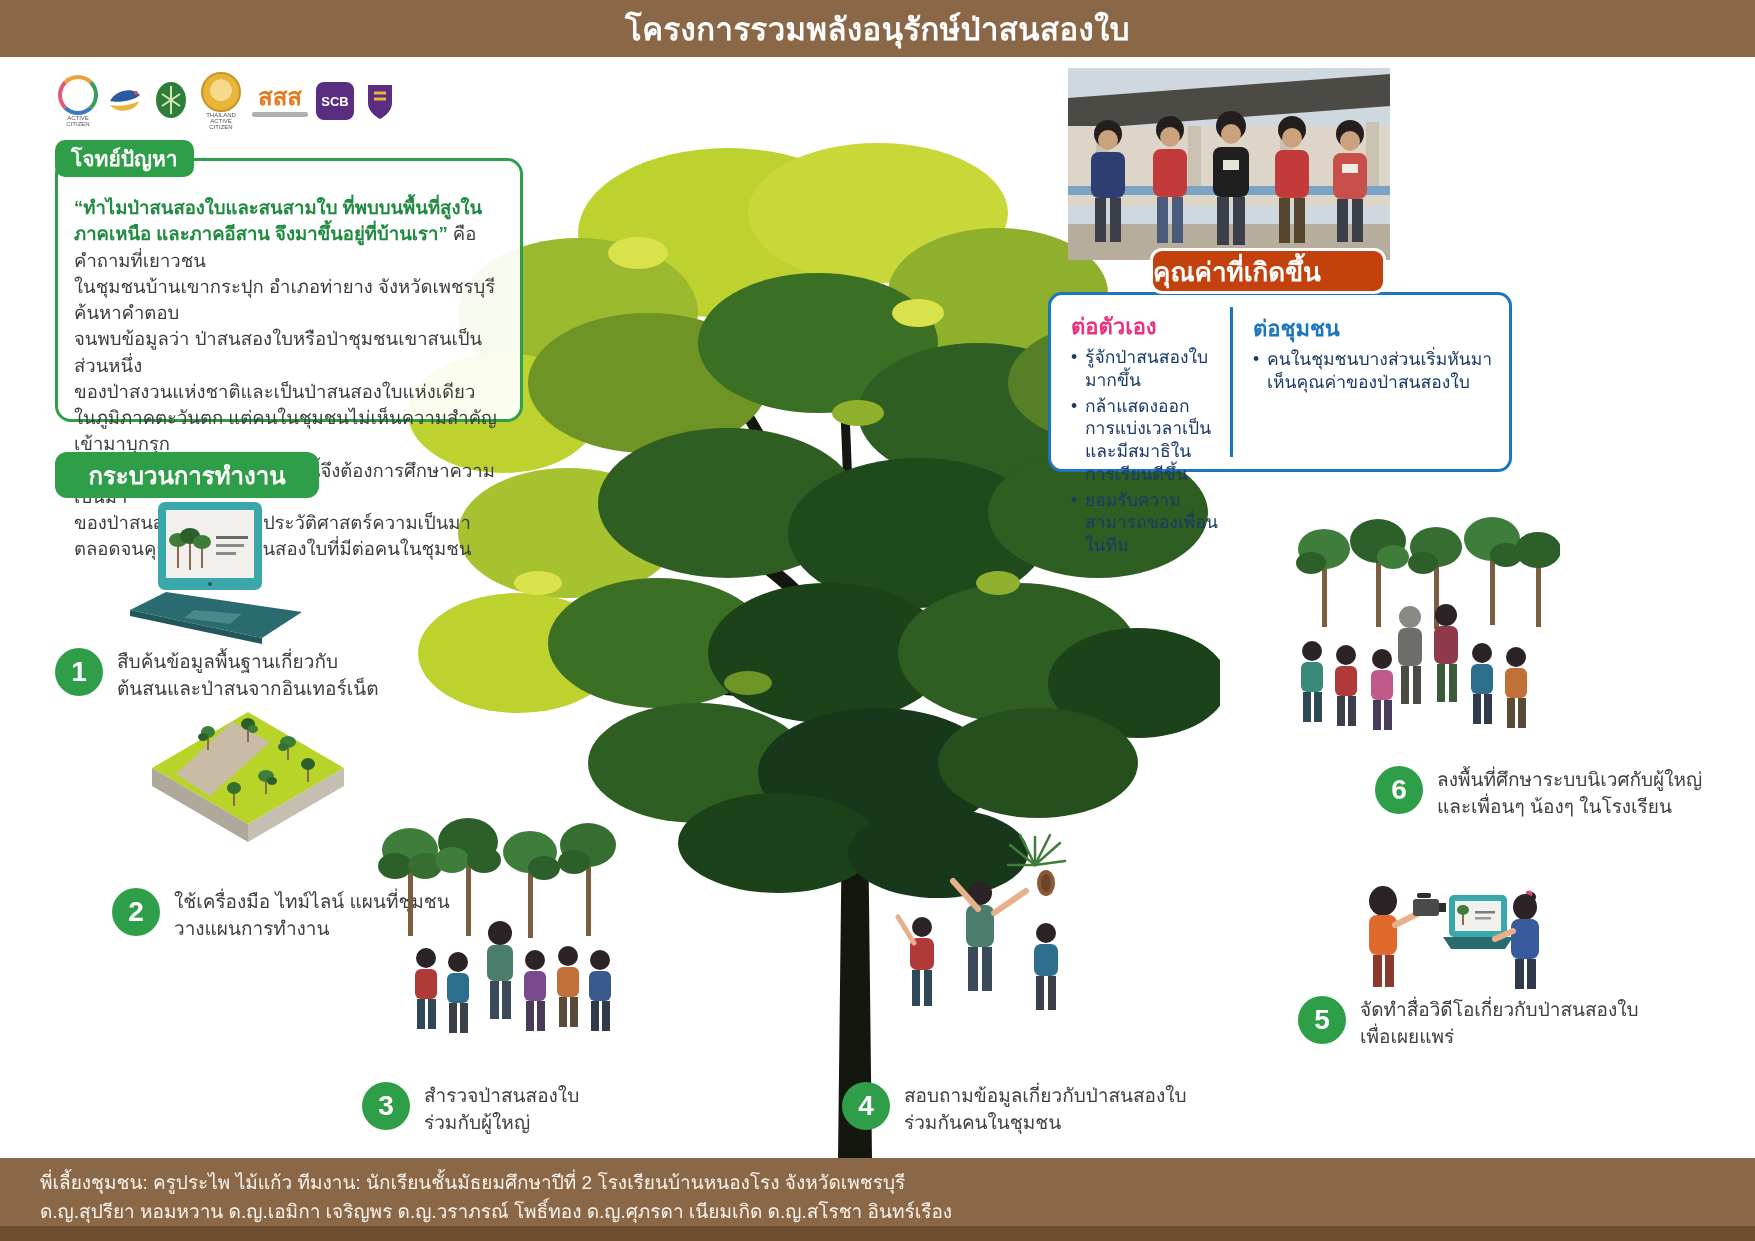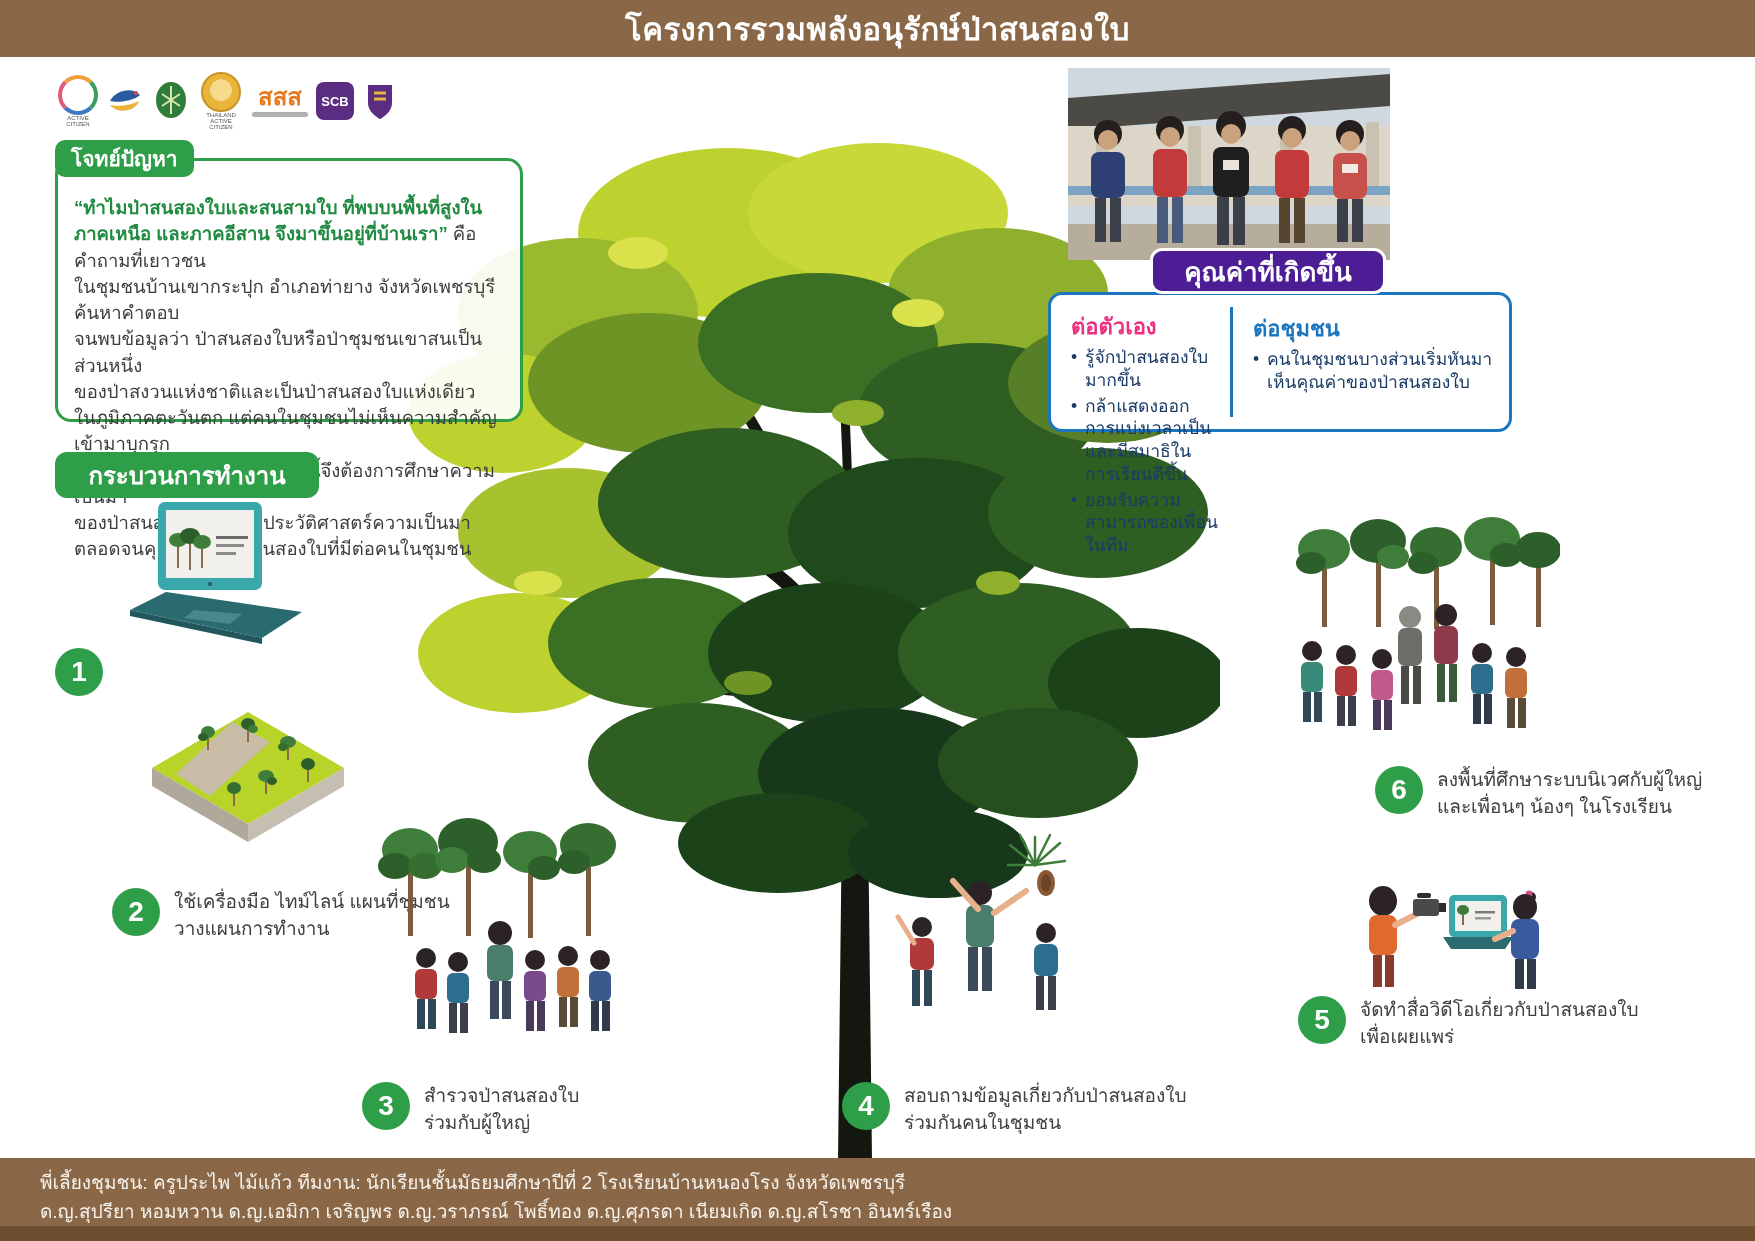--- a/index.html
+++ b/index.html
@@ -28,24 +28,24 @@
   
   #problem-box { left:55px; top:158px; width:468px; height:264px; border:3px solid #2f9e49;
     border-radius:16px; background:rgba(255,255,255,.92); padding:34px 14px 10px 16px; }
   #problem-tag { left:55px; top:140px; min-width:130px; height:37px; background:#2f9e49;
     border-radius:10px; display:flex; align-items:center; justify-content:center; padding:0 16px; }
   #problem-tag span { color:#fff; font-weight:bold; font-size:21px; }
   #problem-text { font-size:18.5px; line-height:1.42; color:#3d3d3d; }
   #problem-text .quote { color:#1f8a40; font-weight:bold; }
 
   
-  #values-box { left:1048px; top:292px; width:464px; height:140px; border:3px solid #1b76c0;
+  #values-box { left:1048px; top:292px; width:464px; height:180px; border:3px solid #1b76c0;
     border-radius:14px; background:#ffffff; display:flex; }
-  #values-tab { left:1150px; top:248px; width:236px; height:46px; background:#4c1d95;
-    border:3px solid #ffffff; border-radius:12px; display:flex; align-items:center; justify-content:center; }
+  #values-tab { left:1150px; top:248px; width:236px; height:46px; background:#c2410c;
+    border:3px solid #ffffff; border-radius:12px; display:flex; align-items:center; }
   #values-tab span { color:#fff; font-weight:bold; font-size:26px; }
   .vcol { padding:14px 10px 8px 20px; }
   .vcol.left { width:182px; border-right:3px solid #1b76c0; margin:12px 0; padding-top:2px; }
   .vcol.right { flex:1; padding-top:16px; }
   .vtitle-self { color:#ec2f7f; font-weight:bold; font-size:22px; margin-bottom:2px; }
   .vtitle-comm { color:#1b76c0; font-weight:bold; font-size:22px; margin-bottom:2px; }
   .vlist { list-style:none; }
   .vlist li { position:relative; padding-left:14px; font-size:17.5px; line-height:1.3;
     color:#1a3b66; margin-bottom:3px; }
   .vlist li::before { content:"•"; position:absolute; left:0; top:0; color:#1a3b66; }
@@ -263,20 +263,22 @@
     <rect x="106" y="38" width="32" height="3" fill="#6a6a6a"></rect>
     <rect x="106" y="46" width="28" height="3" fill="#8a8a8a"></rect>
     <rect x="106" y="54" width="20" height="3" fill="#8a8a8a"></rect>
     <circle cx="100" cy="86" r="2" fill="#1f5a5e"></circle>
     <polygon points="20,112 56,94 192,114 152,140" fill="#2a6b70"></polygon>
     <polygon points="84,112 132,116 120,126 74,120" fill="#49888d"></polygon>
     <polygon points="20,112 152,140 152,146 20,118" fill="#22575c"></polygon>
   </svg>
   <div class="abs step-row" style="left:55px; top:648px; width:330px;">
     <div class="step-num">1</div>
+    <div class="step-text preline">สืบค้นข้อมูลพื้นฐานเกี่ยวกับ
+ต้นสนและป่าสนจากอินเทอร์เน็ต</div>
   </div>
 
   <svg class="abs" style="left:148px; top:684px;" width="200" height="196" viewBox="0 0 200 196">
     <polygon points="100,28 196,84 100,140 4,84" fill="#b9d429"></polygon>
     <polygon points="4,84 100,140 100,158 4,102" fill="#b0a89a"></polygon>
     <polygon points="196,84 100,140 100,158 196,102" fill="#c6beb0"></polygon>
     <polygon points="84,38 122,58 62,112 28,90" fill="#c9bca6"></polygon>
     <g>
       <g transform="translate(60,52)">
           <line x1="0" y1="0" x2="0" y2="14" stroke="#8a6a4a" stroke-width="2"></line>

